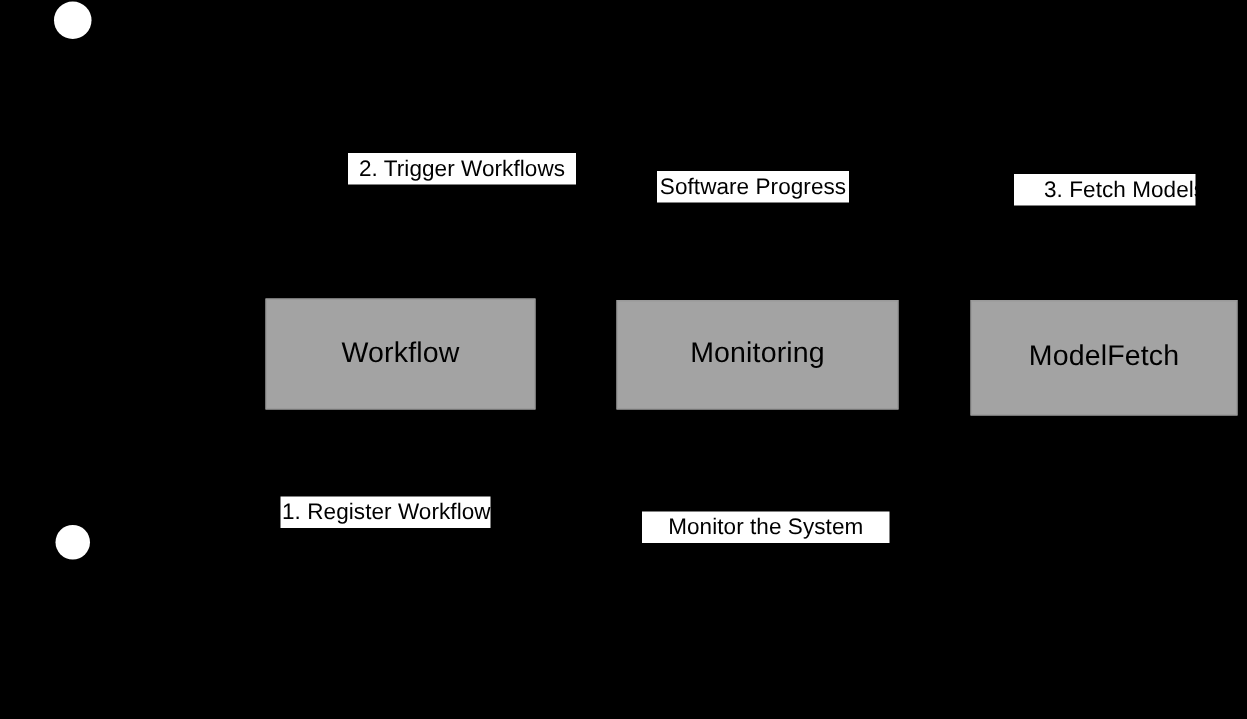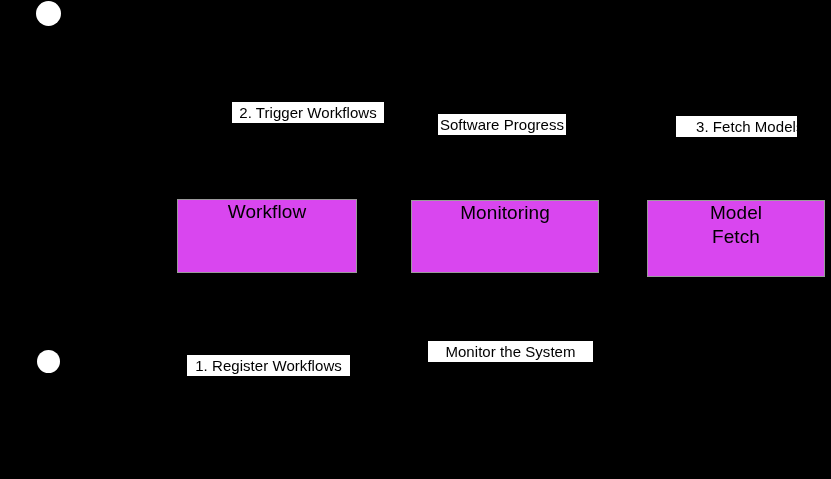--- a/index.html
+++ b/index.html
@@ -21,27 +21,27 @@
   
   .actor-dot {
     position: absolute;
     background: #ffffff;
     border-radius: 50%;
   }
 
   
   .node-box {
     position: absolute;
-    background: #d946ef;
+    background: #a3a3a3;
     border: 1px solid #9a9a9a;
     box-sizing: border-box;
     display: flex;
-    flex-direction: column;
+    flex-direction: row;
     align-items: center;
-    justify-content: flex-start;
+    justify-content: center;
     color: #000000;
     font-size: 19px;
     line-height: 1.28;
     text-align: center;
     letter-spacing: 0.1px;
   }
   .node-box .node-line {
     display: block;
     white-space: nowrap;
   }
@@ -92,16 +92,16 @@
   </div>
 
   <div class="node-box" style="left: 647px; top: 200px; width: 178px; height: 77px;">
     <span class="node-line">Model</span>
     <span class="node-line">Fetch</span>
   </div>
 
   <div class="edge-label" style="left: 192px; top: 102px; width: 152px; margin-left: 40px;">2. Trigger Workflows</div>
   <div class="edge-label" style="left: 438px; top: 114px; width: 128px;">Software Progress</div>
   <div class="edge-label" style="left: 676px; top: 116px; width: 121px; padding-left: 20px;">3. Fetch Models</div>
-  <div class="edge-label" style="left: 187px; top: 355px; width: 163px;">1. Register Workflows</div>
+  <div class="edge-label" style="left: 187px; top: 331px; width: 140px;">1. Register Workflows</div>
   <div class="edge-label" style="left: 428px; top: 341px; width: 165px;">Monitor the System</div>
 
 </div>
 
 </body></html>

